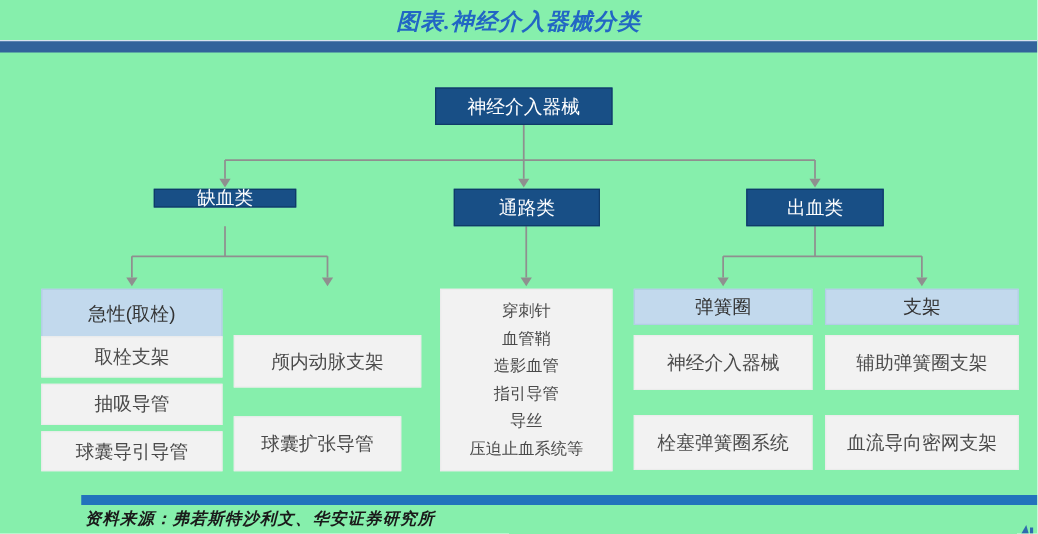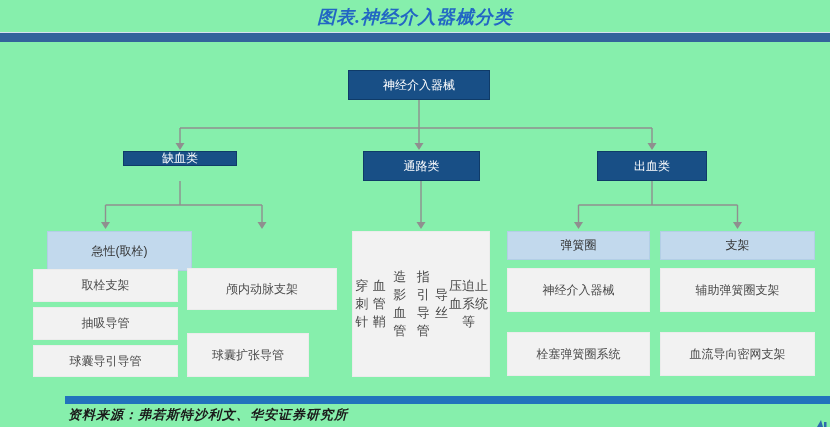--- a/index.html
+++ b/index.html
@@ -22,21 +22,21 @@
   }
   .top-bar{
     position:absolute;left:0;top:32px;width:830px;height:9px;
     background:#32639B;
     border-top:1px solid #D7E2EF;
   }
   .box{
     position:absolute;
     box-sizing:border-box;
     display:flex;align-items:center;justify-content:center;
-    font-size:12px;
+    font-size:15px;
   }
   .dark{
     background:#184F86;
     border:1px solid #0F3B68;
     color:#FFFFFF;
   }
   .lightblue{
     background:#C2D9ED;
     border:1px solid #B3CEE6;
     color:#333333;
@@ -46,21 +46,21 @@
     border:1px solid #ECECEC;
     color:#4A4A4A;
   }
   .listbox{
     position:absolute;
     box-sizing:border-box;
     background:#F2F2F2;
     border:1px solid #ECECEC;
     color:#4A4A4A;
     font-size:13px;
-    display:flex;
+    display:flex;flex-direction:column;
     align-items:center;justify-content:space-evenly;
     text-align:center;
     padding:4px 0;
   }
   .connectors{position:absolute;left:0;top:0;}
   .bottom-bar{
     position:absolute;left:65px;top:396px;width:765px;height:8px;
     background:#2273BC;
   }
   .source{
@@ -114,30 +114,30 @@
       <polygon points="733,222 742,222 737.5,229"></polygon>
     </g>
   </svg>
 
   <div class="box dark" style="left:348px;top:70px;width:142px;height:30px">神经介入器械</div>
 
   <div class="box dark" style="left:123px;top:151px;width:114px;height:15px">缺血类</div>
   <div class="box dark" style="left:363px;top:151px;width:117px;height:30px">通路类</div>
   <div class="box dark" style="left:597px;top:151px;width:110px;height:30px">出血类</div>
 
-  <div class="box lightblue" style="left:47px;top:231px;width:145px;height:40px">急性(取栓)</div>
+  <div class="box lightblue" style="left:33px;top:231px;width:145px;height:40px">急性(取栓)</div>
   <div class="box lightblue" style="left:507px;top:231px;width:143px;height:29px">弹簧圈</div>
   <div class="box lightblue" style="left:660px;top:231px;width:155px;height:29px">支架</div>
 
   <div class="box gray" style="left:33px;top:269px;width:145px;height:33px">取栓支架</div>
   <div class="box gray" style="left:33px;top:307px;width:145px;height:33px">抽吸导管</div>
   <div class="box gray" style="left:33px;top:345px;width:145px;height:32px">球囊导引导管</div>
 
   <div class="box gray" style="left:187px;top:268px;width:150px;height:42px">颅内动脉支架</div>
-  <div class="box gray" style="left:187px;top:333px;width:122px;height:44px">球囊扩张导管</div>
+  <div class="box gray" style="left:187px;top:333px;width:134px;height:44px">球囊扩张导管</div>
 
   <div class="listbox" style="left:352px;top:231px;width:138px;height:146px">
     <span>穿刺针</span>
     <span>血管鞘</span>
     <span>造影血管</span>
     <span>指引导管</span>
     <span>导丝</span>
     <span>压迫止血系统等</span>
   </div>
 

